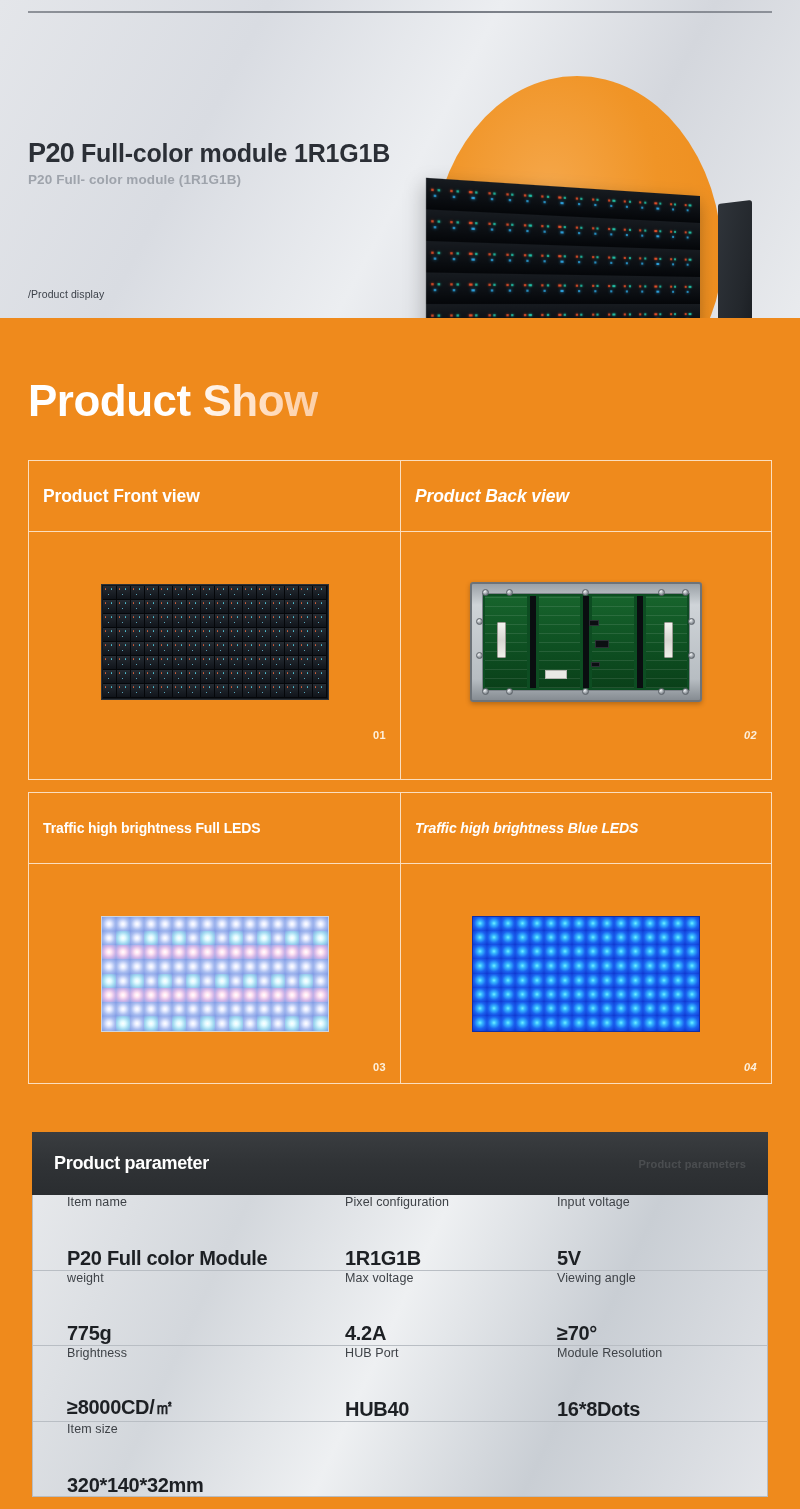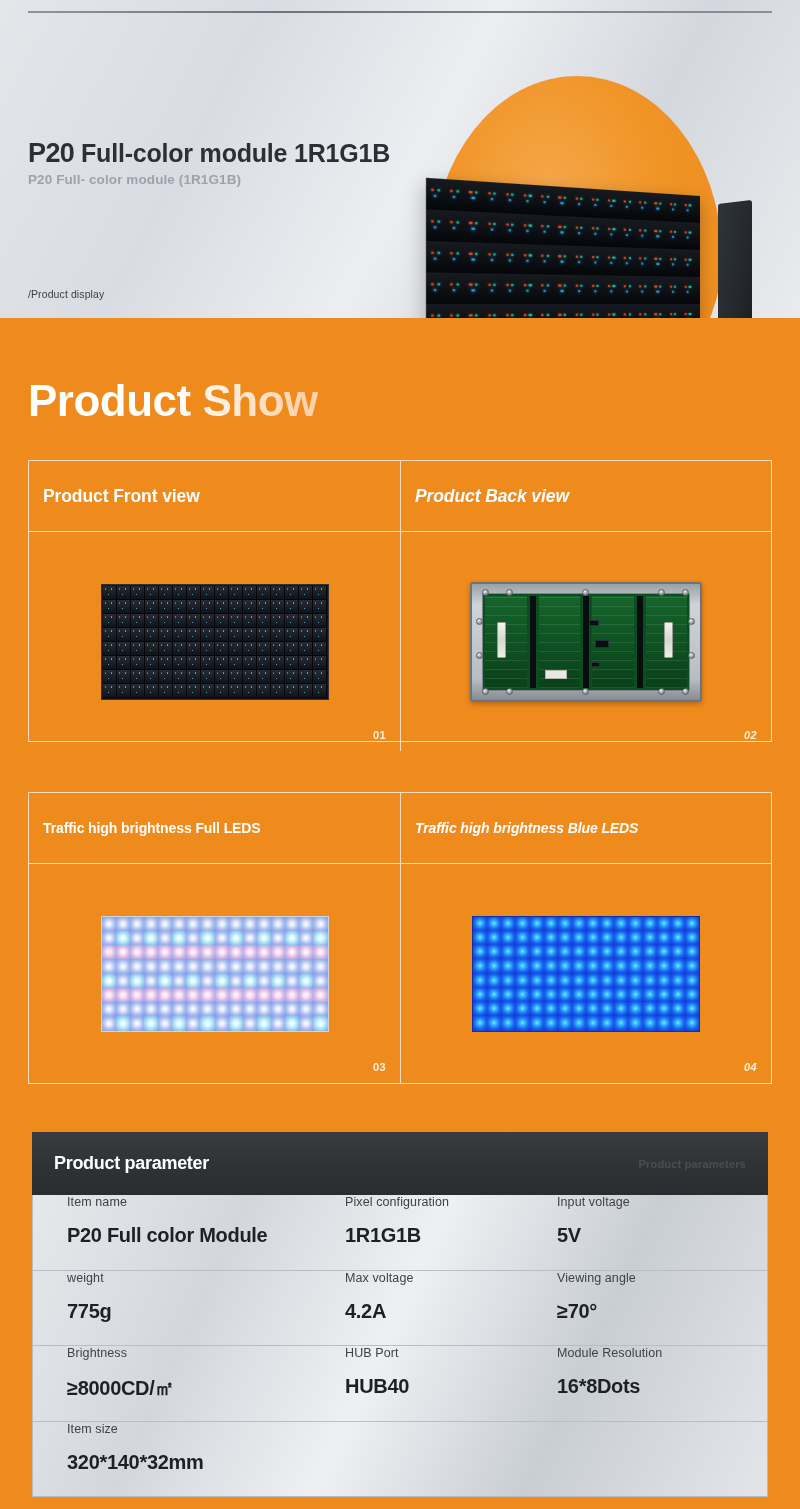--- a/index.html
+++ b/index.html
@@ -129,21 +129,21 @@
   }
 
   .grid {
     position: absolute;
     left: 28px;
     width: 744px;
     border: 1px solid rgba(255,255,255,0.72);
     display: grid;
     grid-template-columns: 1fr 1fr;
   }
-  .grid.row-a { top: 142px; height: 282px; text-align: right; }
+  .grid.row-a { top: 142px; height: 320px; text-align: right; }
   .grid.row-b { top: 474px; height: 292px; }
 
   .cell { position: relative; }
   .cell + .cell { border-left: 1px solid rgba(255,255,255,0.72); font-style: italic; }
   .cell-head {
     height: 71px;
     display: flex;
     align-items: center;
     padding-left: 14px;
     border-bottom: 1px solid rgba(255,255,255,0.72);
@@ -304,21 +304,21 @@
     border: 1px solid #b7bcc2;
     border-top: none;
   }
   .param-row {
     display: flex;
     height: 75.5px;
     border-bottom: 1px solid #b9bec4;
     padding-left: 34px;
   }
   .param-row:last-child { border-bottom: none; }
-  .param-cell { display: flex; flex-direction: column; justify-content: flex-start; gap: 8px; }
+  .param-cell { display: flex; flex-direction: column; justify-content: space-between; gap: 8px; }
   .param-cell.c1 { width: 278px; }
   .param-cell.c2 { width: 212px; }
   .param-cell.c3 { width: 200px; }
   .param-label {
     font-size: 12.5px;
     color: #3e4247;
     margin-bottom: 7px;
     letter-spacing: 0.1px;
   }
   .param-value {

